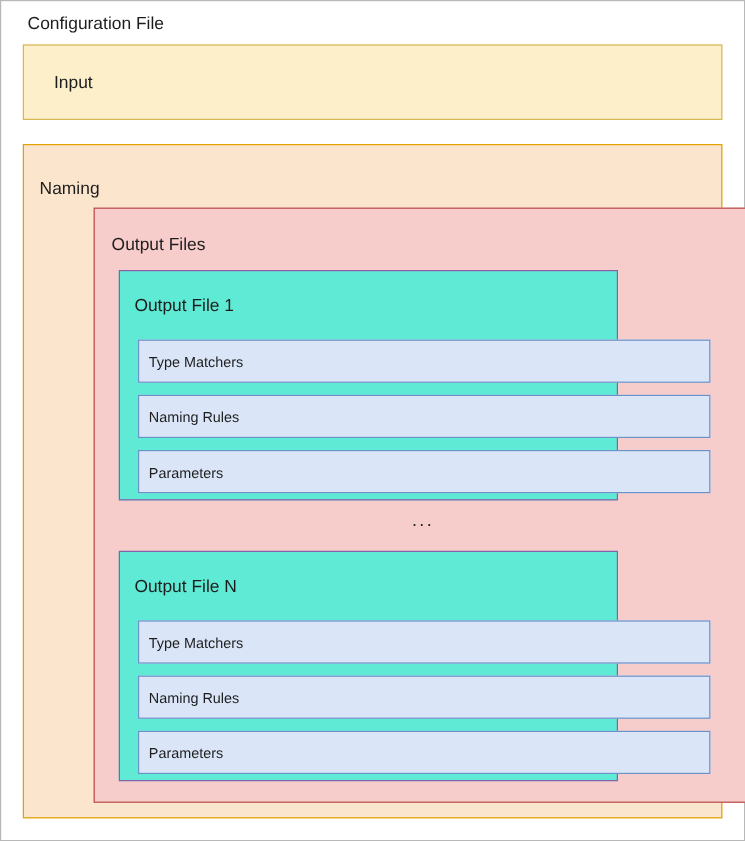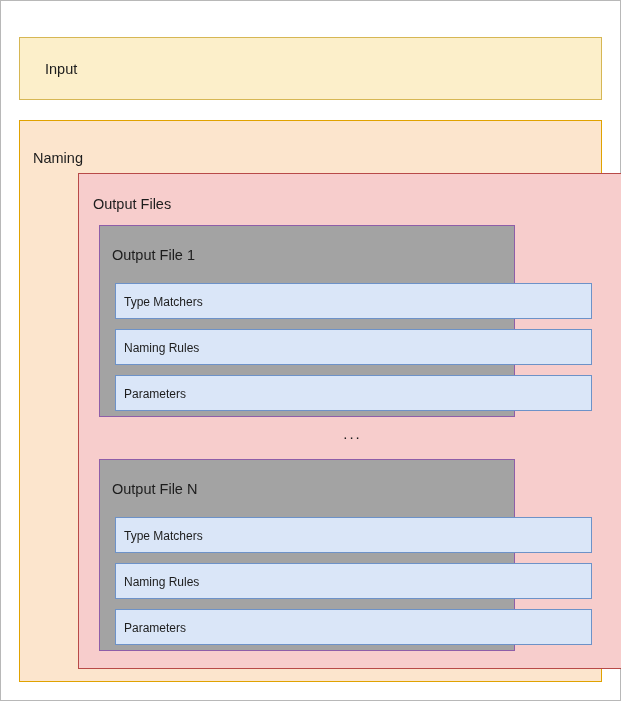--- a/index.html
+++ b/index.html
@@ -88,21 +88,21 @@
   #output-files-box > .box-label {
     left: 14px;
     top: 21px;
   }
 
   
   .file-box {
     left: 20px;
     width: 416px;
     height: 192px;
-    background: #a3a3a3;
+    background: #5eead4;
     border-color: #8e5ea8;
   }
   #output-file-1 { top: 51px; }
   #output-file-n { top: 285px; }
   .file-box > .box-label {
     left: 12px;
     top: 20px;
   }
 
   
@@ -139,20 +139,21 @@
     line-height: 16px;
     letter-spacing: 2px;
     color: #1d1d1d;
   }
 </style>
 </head>
 <body>
 
 <div id="page">
 
+  <div class="diagram-title">Configuration File</div>
 
   <div class="box" id="input-box">
     <div class="box-label">Input</div>
   </div>
 
   <div class="box" id="output-box">
     <div class="box-label">Naming</div>
 
     <div class="box" id="output-files-box">
       <div class="box-label">Output Files</div>

